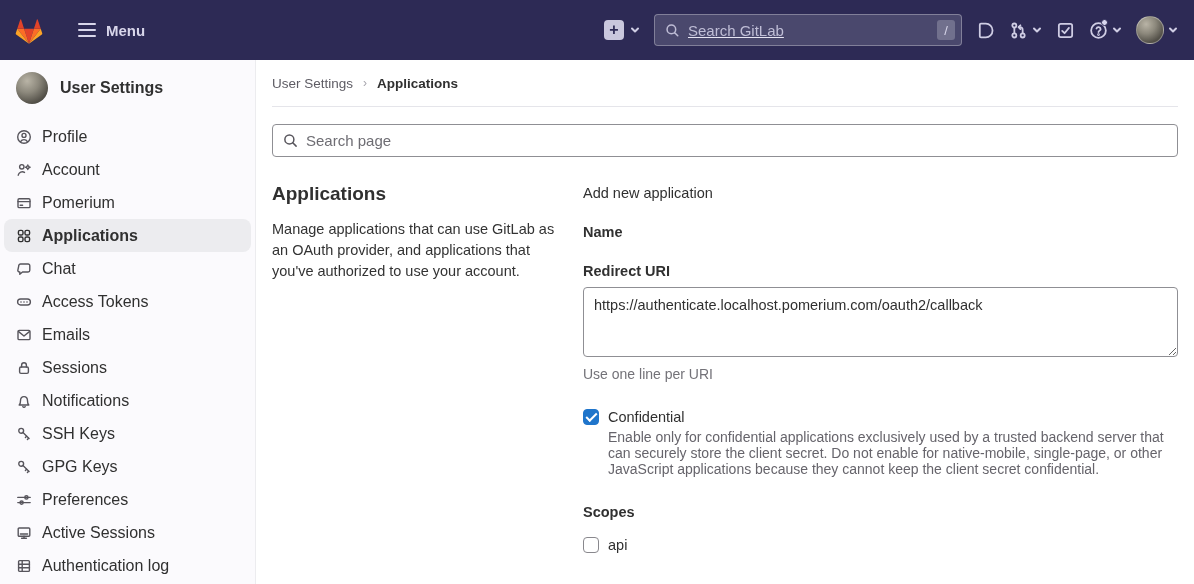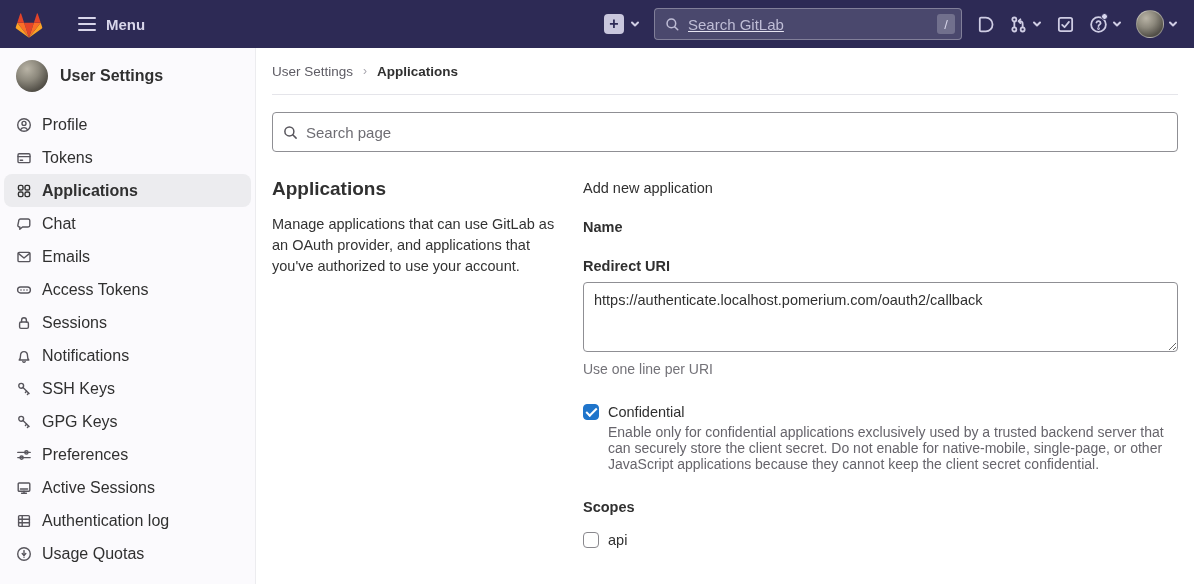--- a/index.html
+++ b/index.html
@@ -6,21 +6,21 @@
   html, body { width: 1194px; height: 584px; overflow: hidden; }
   body {
     font-family: "Liberation Sans", sans-serif;
     background: #fff;
     color: #303030;
     font-size: 14px;
   }
 
   
   .navbar {
-    height: 48px;
+    height: 60px;
     background: #2d2a55;
     display: flex;
     align-items: center;
     padding: 0 16px 0 14px;
     gap: 8px;
   }
   .logo { display: flex; align-items: center; margin-right: 18px; }
   .menu-btn {
     display: flex; align-items: center; gap: 10px;
     color: #d8d6ea; font-weight: 700; font-size: 15px;
@@ -96,21 +96,21 @@
   .content { flex: 1; padding: 0 16px; overflow: hidden; }
   .breadcrumb-bar {
     height: 47px; display: flex; align-items: center; gap: 10px;
     border-bottom: 1px solid #e5e5ea; font-size: 13.5px;
   }
   .crumb-link { color: #5e5c64; cursor: pointer; }
   .crumb-sep { color: #a7a5ad; font-size: 12px; }
   .crumb-current { color: #303030; font-weight: 700; }
 
   .page-search {
-    margin-top: 17px; height: 40px; border: 1px solid #8f8f94; border-radius: 4px;
+    margin-top: 17px; height: 33px; border: 1px solid #8f8f94; border-radius: 4px;
     display: flex; align-items: center; padding: 0 10px; gap: 8px; background: #fff;
   }
   .page-search svg { width: 15px; height: 15px; }
   .page-search svg * { stroke: #57555c; fill: none; stroke-width: 1.6; stroke-linecap: round; }
   .page-search input {
     flex: 1; border: none; outline: none; font-size: 15px; color: #303030;
     font-family: "Liberation Sans", sans-serif;
   }
   .page-search input::placeholder { color: #6e6d73; }
 
@@ -251,56 +251,68 @@
       <li class="side-item">
         <svg viewBox="0 0 16 16">
           <circle cx="8" cy="8" r="6.3"></circle>
             <circle cx="8" cy="6.4" r="2"></circle>
             <path d="M4.6 12.6a3.9 3.9 0 0 1 6.8 0"></path>
         </svg>
         <span>Profile</span>
       </li>
       <li class="side-item">
         <svg viewBox="0 0 16 16">
+          <circle cx="5.8" cy="4.8" r="2.2"></circle>
+            <path d="M2.2 13.2a4.3 4.3 0 0 1 6.3-2.8"></path>
+          <circle cx="11.8" cy="5.2" r="1.3"></circle>
+          <line x1="11.8" y1="2.9" x2="11.8" y2="3.5"></line>
+            <line x1="11.8" y1="6.9" x2="11.8" y2="7.5"></line>
+          <line x1="9.5" y1="5.2" x2="10.1" y2="5.2"></line>
+            <line x1="13.5" y1="5.2" x2="14.1" y2="5.2"></line>
+        </svg>
+        <span>Account</span>
+      </li>
+      <li class="side-item">
+        <svg viewBox="0 0 16 16">
           <rect x="2" y="3.8" width="12" height="8.8" rx="1.2"></rect>
             <line x1="2" y1="6.6" x2="14" y2="6.6"></line>
             <line x1="4.2" y1="10.2" x2="6.6" y2="10.2"></line>
         </svg>
-        <span>Tokens</span>
+        <span>Pomerium</span>
       </li>
       <li class="side-item active">
         <svg viewBox="0 0 16 16">
           <rect x="2.4" y="2.4" width="4.6" height="4.6" rx="1.6"></rect>
             <rect x="9" y="2.4" width="4.6" height="4.6" rx="1.6"></rect>
           <rect x="2.4" y="9" width="4.6" height="4.6" rx="1.6"></rect>
             <rect x="9" y="9" width="4.6" height="4.6" rx="1.6"></rect>
         </svg>
         <span>Applications</span>
       </li>
       <li class="side-item">
         <svg viewBox="0 0 16 16">
           <path d="M2.5 4.2a1.7 1.7 0 0 1 1.7-1.7h7.6a1.7 1.7 0 0 1 1.7 1.7v4.6a1.7 1.7 0 0 1-1.7 1.7H6.2l-2.7 2.3v-2.3h-.3a1.7 1.7 0 0 1-1.7-1.7z" transform="translate(0.3,0.5)"></path>
         </svg>
         <span>Chat</span>
       </li>
       <li class="side-item">
         <svg viewBox="0 0 16 16">
-          <rect x="2" y="3.4" width="12" height="9.2" rx="1.2"></rect>
-            <polyline points="2.6,4.6 8,9 13.4,4.6"></polyline>
-        </svg>
-        <span>Emails</span>
-      </li>
-      <li class="side-item">
-        <svg viewBox="0 0 16 16">
           <rect x="1.6" y="5" width="12.8" height="6" rx="3"></rect>
           <circle class="fill" cx="5" cy="8" r="0.8"></circle>
             <circle class="fill" cx="8" cy="8" r="0.8"></circle>
             <circle class="fill" cx="11" cy="8" r="0.8"></circle>
         </svg>
         <span>Access Tokens</span>
+      </li>
+      <li class="side-item">
+        <svg viewBox="0 0 16 16">
+          <rect x="2" y="3.4" width="12" height="9.2" rx="1.2"></rect>
+            <polyline points="2.6,4.6 8,9 13.4,4.6"></polyline>
+        </svg>
+        <span>Emails</span>
       </li>
       <li class="side-item">
         <svg viewBox="0 0 16 16">
           <rect x="3.6" y="7" width="8.8" height="6.4" rx="1.4"></rect>
             <path d="M5.6 7V5.2a2.4 2.4 0 0 1 4.8 0V7"></path>
         </svg>
         <span>Sessions</span>
       </li>
       <li class="side-item">
         <svg viewBox="0 0 16 16">

